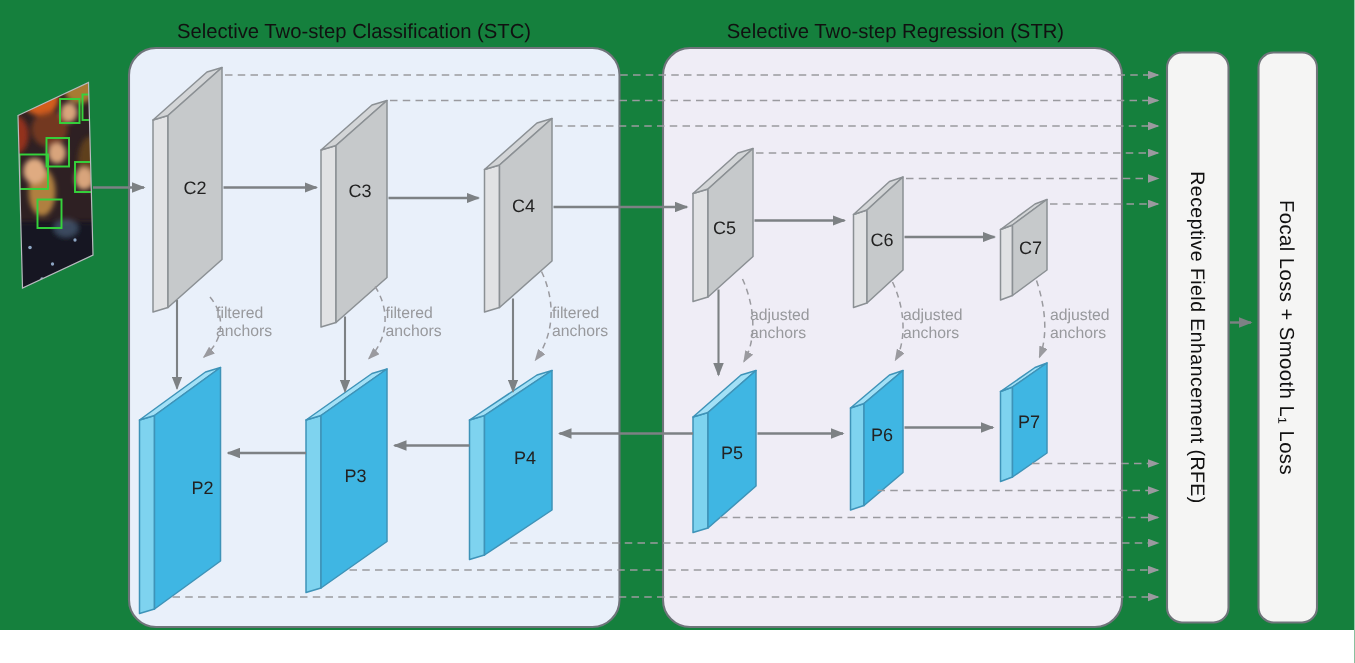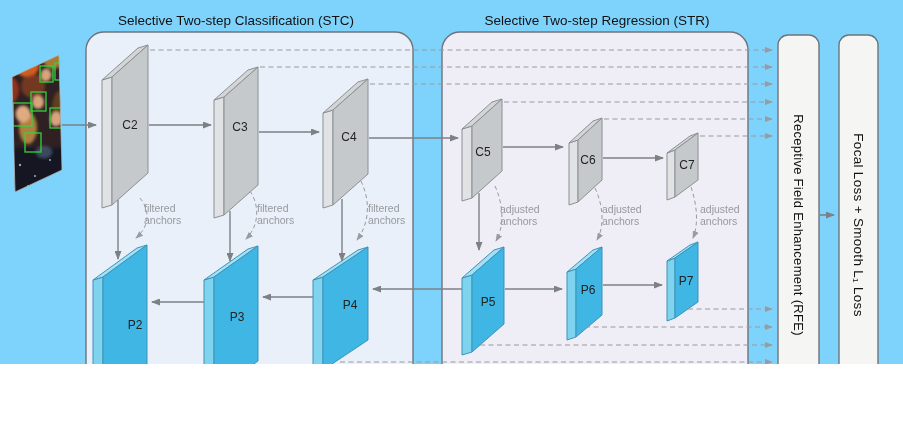--- a/index.html
+++ b/index.html
@@ -1,16 +1,16 @@
 <!DOCTYPE html>
 <html><head>
 <meta charset="utf-8">
 <style>
   html,body{margin:0;padding:0;background:#ffffff;}
-  .stage{position:relative;width:903px;height:364px;background:#7dd3fc;
+  .stage{position:relative;width:903px;height:420px;background:#15803d;
          font-family:"Liberation Sans",sans-serif;overflow:hidden;}
   svg{display:block;}
   .panel{stroke:#6f747a;stroke-width:1.4;}
   .endbox{stroke:#6f747a;stroke-width:1.4;}
   .slab-c{stroke:#8b9094;stroke-width:1;stroke-linejoin:round;}
   .slab-p{stroke:#3e93b8;stroke-width:1;stroke-linejoin:round;}
   .arrow{stroke:#7d8184;stroke-width:1.6;fill:none;}
   .arrow-v{stroke:#7d8184;stroke-width:1.4;fill:none;}
   .dash{stroke:#9a9a9f;stroke-width:1;stroke-dasharray:5 3.5;fill:none;}
   .dashc{stroke:#9a9a9f;stroke-width:1;stroke-dasharray:4 3;fill:none;}

